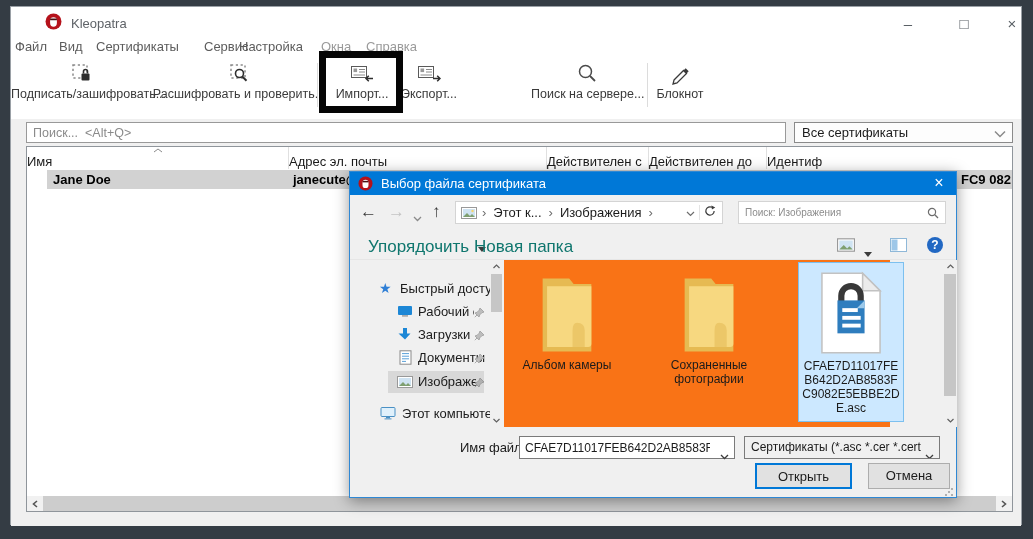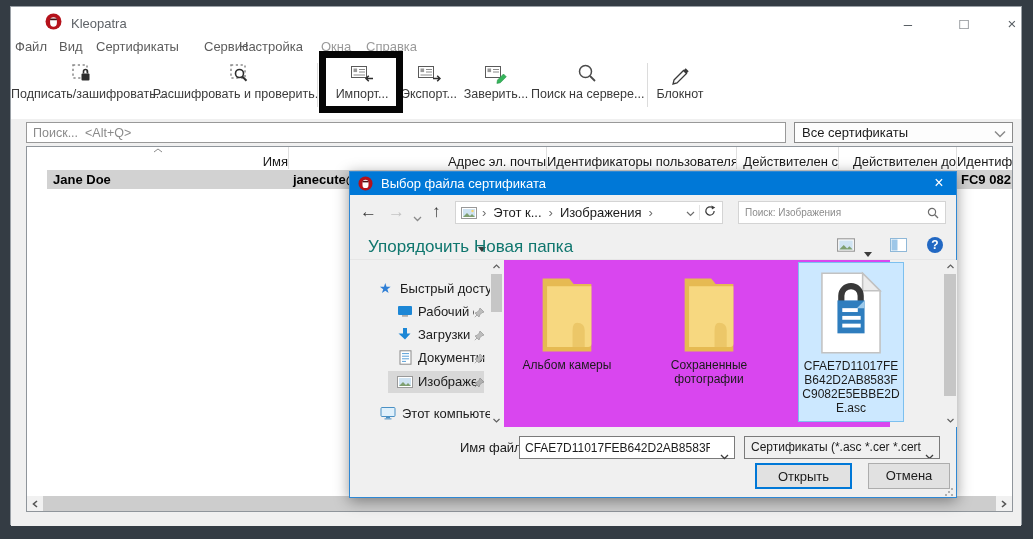--- a/index.html
+++ b/index.html
@@ -35,21 +35,21 @@
              font-family:inherit; }
   .ksearch::placeholder { color:#8a8a8a; }
   .kfilter { position:absolute; left:783px; top:0; width:219px; height:21px; background:#fdfdfd;
              border:1px solid #8a8a8a; font-size:13px; color:#1b1b1b; line-height:19px;
              padding-left:7px; }
   .kfilter svg { position:absolute; right:6px; top:7px; }
 
   .ktable { position:absolute; left:15px; top:139px; width:987px; height:366px;
             background:#fff; border:1px solid #8f959b; }
   .thead { position:absolute; left:0; top:0; width:985px; height:22px; display:flex; }
-  .th { border-right:1px solid #e0e0e0; font-size:13px; color:#1a1a1a; text-align:right;
+  .th { border-right:1px solid #e0e0e0; font-size:13px; color:#1a1a1a; text-align:left;
         line-height:30px; position:relative; white-space:nowrap; overflow:hidden; }
   .th .sortind { position:absolute; top:1px; left:50%; margin-left:-5px; line-height:0; }
   .trow { position:absolute; left:20px; top:23px; width:965px; height:19px; background:#d2d2d2; }
   .trow span { position:absolute; top:2px; font-size:13px; font-weight:bold; color:#000;
                white-space:nowrap; }
   .hscroll { position:absolute; left:0; bottom:0; width:985px; height:15px; background:#cdcdcd; }
   .harrow { position:absolute; top:0; width:16px; height:15px; background:#f1f1f1;
             display:flex; align-items:center; justify-content:center; }
 
   
@@ -86,21 +86,21 @@
   .dside { position:absolute; left:0; top:0; width:140px; height:100%; }
   .sitem { position:absolute; height:22px; font-size:13px; color:#1b1b1b; }
   .sitem .slbl { position:absolute; top:3px; white-space:nowrap; overflow:hidden; }
   .sitem .spin { position:absolute; left:124px; top:5px; }
   .ssel { position:absolute; left:38px; width:96px; height:22px; background:#d8d8d8; }
   .vscroll { position:absolute; top:0; width:13px; height:167px; background:#f0f0f0; }
   .vscroll .va { position:absolute; left:0; width:13px; height:13px; display:flex;
                  align-items:center; justify-content:center; }
   .vscroll .vthumb { position:absolute; left:1px; width:11px; background:#c6c6c6; }
 
-  .dfiles { position:absolute; left:154px; top:0; width:386px; height:167px; background:#d946ef; }
+  .dfiles { position:absolute; left:154px; top:0; width:386px; height:167px; background:#f97316; }
   .ftile { position:absolute; top:2px; width:106px; height:160px; text-align:center; }
   .ftile .icon-wrap { height:92px; display:flex; align-items:flex-end; justify-content:center; }
   .ftile .flbl { margin-top:4px; font-size:12px; color:#1b1b1b; line-height:14px; }
   .ftile.sel { background:#cce8ff; border:1px solid #7cc0ef; }
   .ftile.sel .flbl { word-break:break-all; padding:0 3px; }
 
   .dbottom { position:absolute; left:0; top:255px; width:100%; height:72px; }
   .fnlabel { position:absolute; left:110px; top:13px; font-size:13px; color:#1b1b1b; }
   .fncombo { position:absolute; left:169px; top:9px; width:216px; height:23px; background:#fff;
              border:1px solid #7a7a7a; }
@@ -191,32 +191,20 @@
             <rect x="1.5" y="2.5" width="15" height="11" fill="#fff" stroke="#5a5a5a"></rect>
             <rect x="3.5" y="4.5" width="3.6" height="3.6" fill="#989898"></rect>
             <line x1="9" y1="5.5" x2="15" y2="5.5" stroke="#8a8a8a"></line>
             <line x1="9" y1="8" x2="15" y2="8" stroke="#8a8a8a"></line>
             <line x1="3.5" y1="11" x2="15" y2="11" stroke="#8a8a8a"></line>
             <path d="M16 14.5 h7 m-2.8 -2.8 L23 14.5 l-2.8 2.8" stroke="#2e2e2e" stroke-width="1.5" fill="none"></path>
           </svg>
         </div>
         <div class="lbl">Экспорт...</div>
       </div>
-      <div class="tbtn" style="left:452px;width:66px">
-        <div class="ico">
-          <svg width="24" height="20" viewBox="0 0 24 20">
-            <rect x="1.5" y="2.5" width="15" height="11" fill="#fff" stroke="#5a5a5a"></rect>
-            <rect x="3.5" y="4.5" width="3.6" height="3.6" fill="#989898"></rect>
-            <line x1="9" y1="5.5" x2="15" y2="5.5" stroke="#8a8a8a"></line>
-            <line x1="9" y1="8" x2="15" y2="8" stroke="#8a8a8a"></line>
-            <path d="M13.5 16 l6-6 2.8 2.8 -6 6 -3.4 .6 z" fill="#35b45a" stroke="#289349" stroke-width="0.6"></path>
-          </svg>
-        </div>
-        <div class="lbl">Заверить...</div>
-      </div>
       <div class="tbtn" style="left:520px;width:112px">
         <div class="ico">
           <svg width="22" height="22" viewBox="0 0 22 22">
             <circle cx="9.5" cy="8.5" r="6" fill="none" stroke="#4a4a4a" stroke-width="1.5"></circle>
             <line x1="14" y1="13" x2="19" y2="18" stroke="#4a4a4a" stroke-width="1.8"></line>
           </svg>
         </div>
         <div class="lbl">Поиск на сервере...</div>
       </div>
       <div class="tsep" style="left:636px"></div>
@@ -247,21 +235,20 @@
       <div class="thead">
         <div class="th" style="width:262px">
           <span class="sortind">
             <svg width="10" height="5" viewBox="0 0 10 5">
                 <path d="M1 4 L5 1 9 4" stroke="#8a8a8a" fill="none"></path>
               </svg>
           </span>
           <span>Имя</span>
         </div>
         <div class="th" style="width:258px"><span>Адрес эл. почты</span></div>
-        <div class="th" style="width:190px"><span>Идентификаторы пользователя</span></div>
         <div class="th" style="width:102px"><span>Действителен с</span></div>
         <div class="th" style="width:118px"><span>Действителен до</span></div>
         <div class="th" style="width:55px;border-right:none"><span>Идентиф</span></div>
       </div>
       <div class="trow">
         <span style="left:6px">Jane Doe</span>
         <span style="left:246px">janecute@</span>
         <span style="left:914px">FC9 082</span>
       </div>
       <div class="hscroll">

